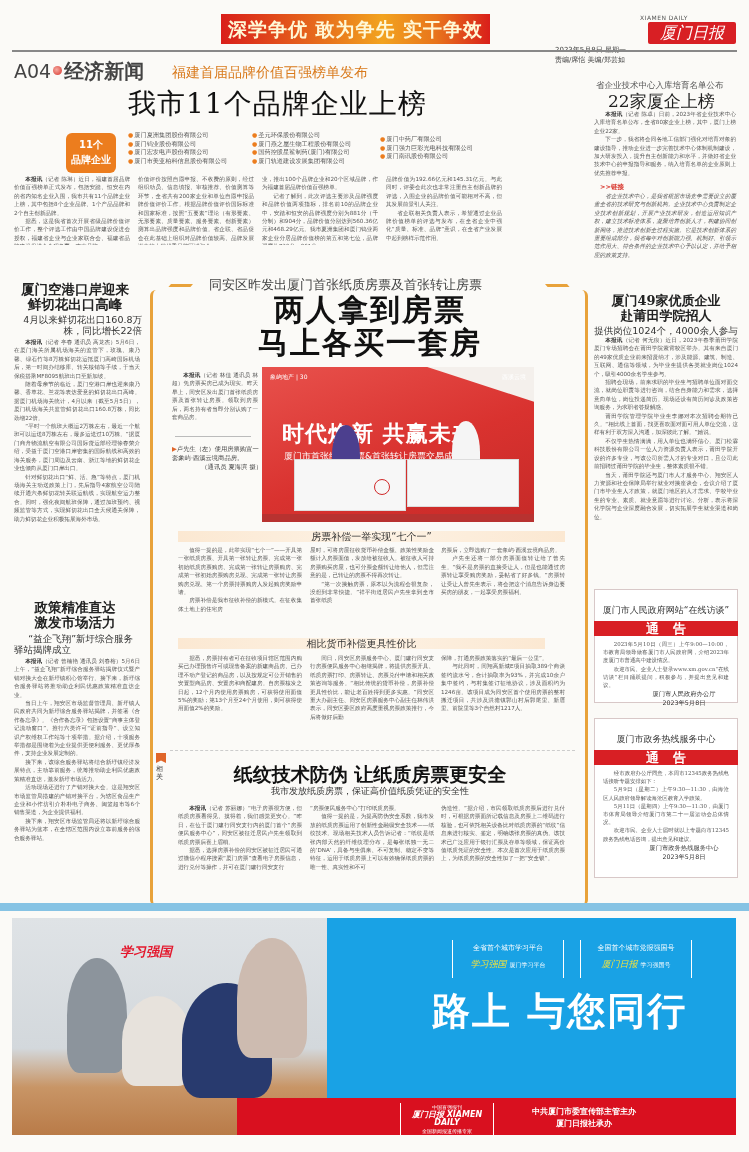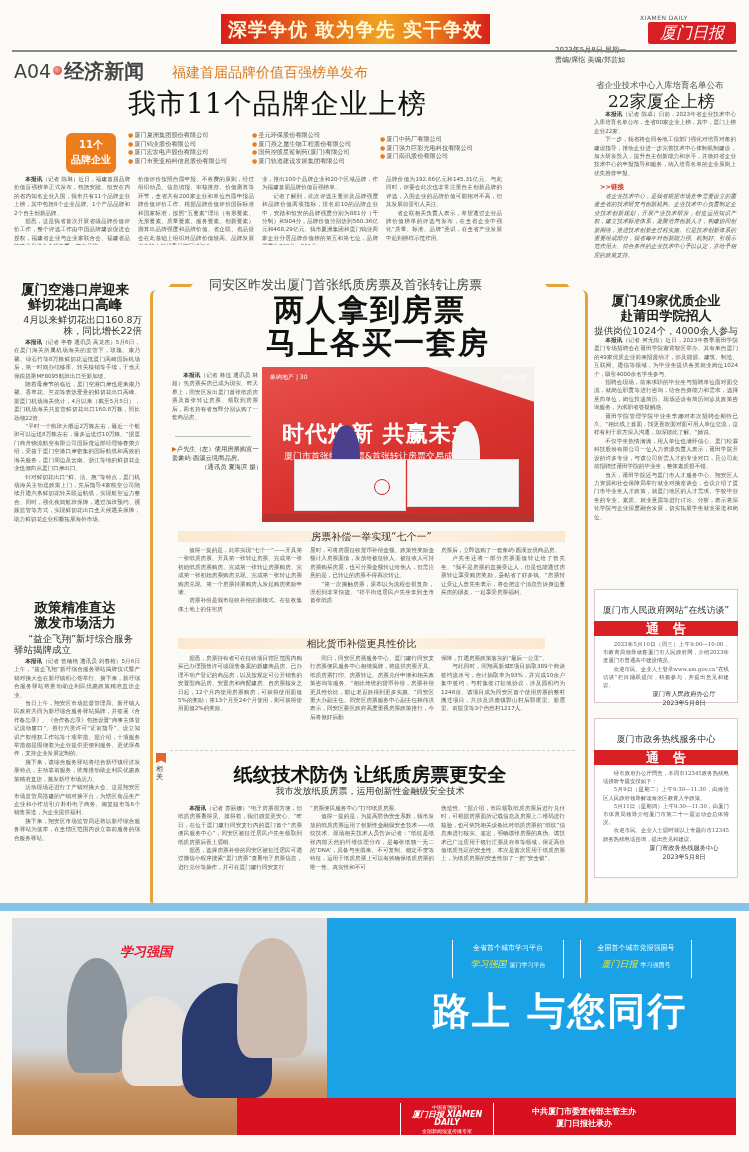--- a/index.html
+++ b/index.html
@@ -177,21 +177,21 @@
   <span class="ind">活动现场还进行了产销对接大会。这是翔安区市场监管局搭建的产销对接平台，为辖区食品生产企业和小作坊引介朴朴电子商务、闽篮超市等6个销售渠道，为企业提供福利。</span>
   <span class="ind">接下来，翔安区市场监管局还将以新圩综合服务驿站为蓝本，在全辖区范围内设立靠前服务的综合服务驿站。</span>
 </div>
 
 <div class="abs feature-frame"></div>
 <div class="abs kicker3">同安区昨发出厦门首张纸质房票及首张转让房票</div>
 <div class="abs head3 serif" style="top:293px;left:0;">
     <div style="width:740px;text-align:center;padding-left:0;">两人拿到房票</div>
   </div>
 <div class="abs head3 serif" style="top:326px;left:0;">
-    <div style="width:740px;text-align:center;margin-left:8px;">马上各买一套房</div>
+    <div style="width:740px;text-align:center;">马上各买一套房</div>
   </div>
 
 <div class="abs p" style="left:172px;top:371px;width:86px;">
   <span class="ind"><span class="lead">本报讯</span><span>（记者 林佳 通讯员 林超）凭房票买房已成为现实。昨天早上，同安区发出厦门首张纸质房票及首张转让房票。领取到房票后，两名持有者当即分别认购了一套商品房。</span></span>
 </div>
 <div class="abs" style="left:175px;top:436px;width:76px;height:1px;background:#bbb;"></div>
 <div class="abs caption">
   <span class="arrow">▶</span><span>卢先生（左）使用房票购置一套象屿·西溪云境商品房。</span><br>
   <span style="display:block;text-align:right;">（通讯员 夏海滨 摄）</span>
 </div>
@@ -235,21 +235,21 @@
   <span>保障，打通房票政策落实的“最后一公里”。</span>
   <span class="ind">与此同时，同翔高新城E项目抽取389个商谈签约流水号，合计抽取率为93%，并完成10余户集中签约，与村集签订征地协议，涉及面积约为1246亩。该项目成为同安区首个使用房票的整村搬迁项目，共涉及洪塘镇郭山村后郭尾里、新厝里、前院里等3个自然村1217人。</span>
 </div>
 
 <div class="abs" style="left:170px;top:750px;width:405px;height:0;border-top:1px dashed #ccc;"></div>
 <div class="abs related-tag">
   <span class="icon"></span>
   <span>相关</span>
 </div>
 <div class="abs head4 serif">纸纹技术防伪 让纸质房票更安全</div>
-<div class="abs sub4">我市发放纸质房票，运用创新性金融级安全技术</div>
+<div class="abs sub4">我市发放纸质房票，保证高价值纸质凭证的安全性</div>
 <div class="abs p" style="left:178px;top:804px;width:124px;">
   <span class="ind"><span class="lead">本报讯</span><span>（记者 苏丽娜）“电子房票很方便，但纸质房票看得见、摸得着，我们感觉更安心。”昨日，在位于厦门建行同安支行内的厦门首个“房票便民服务中心”，同安区被征迁居民卢先生领取到纸质房票后喜上眉梢。</span></span>
   <span class="ind">据悉，选择房票补偿的同安区被征迁居民可通过微信小程序搜索“厦门房票”查看电子房票信息，进行兑付等操作，并可在厦门建行同安支行</span>
 </div>
 <div class="abs p" style="left:310px;top:804px;width:124px;">
   <span>“房票便民服务中心”打印纸质房票。</span>
   <span class="ind">值得一提的是，为提高防伪安全系数，我市发放的纸质房票运用了创新性金融级安全技术——纸纹技术。现场相关技术人员告诉记者：“纸纹是纸张内部天然的纤维纹理分布，是每张纸独一无二的‘DNA’，具备与生俱来、不可复制、稳定不变等特征，运用于纸质房票上可以有效确保纸质房票的唯一性、真实性和不可</span>
 </div>
 <div class="abs p" style="left:441px;top:804px;width:124px;">伪造性。”据介绍，市民领取纸质房票后进行兑付时，可根据房票面所记载信息及房票上二维码进行核验，也可依托相关设备比对纸质房票的“纸纹”信息来进行核实、鉴定，明确该张房票的真伪。该技术已广泛应用于银行汇票及存单等领域，保证高价值纸质凭证的安全性。本次是首次应用于纸质房票上，为纸质房票的安全性加了一把“安全锁”。</div>
 

